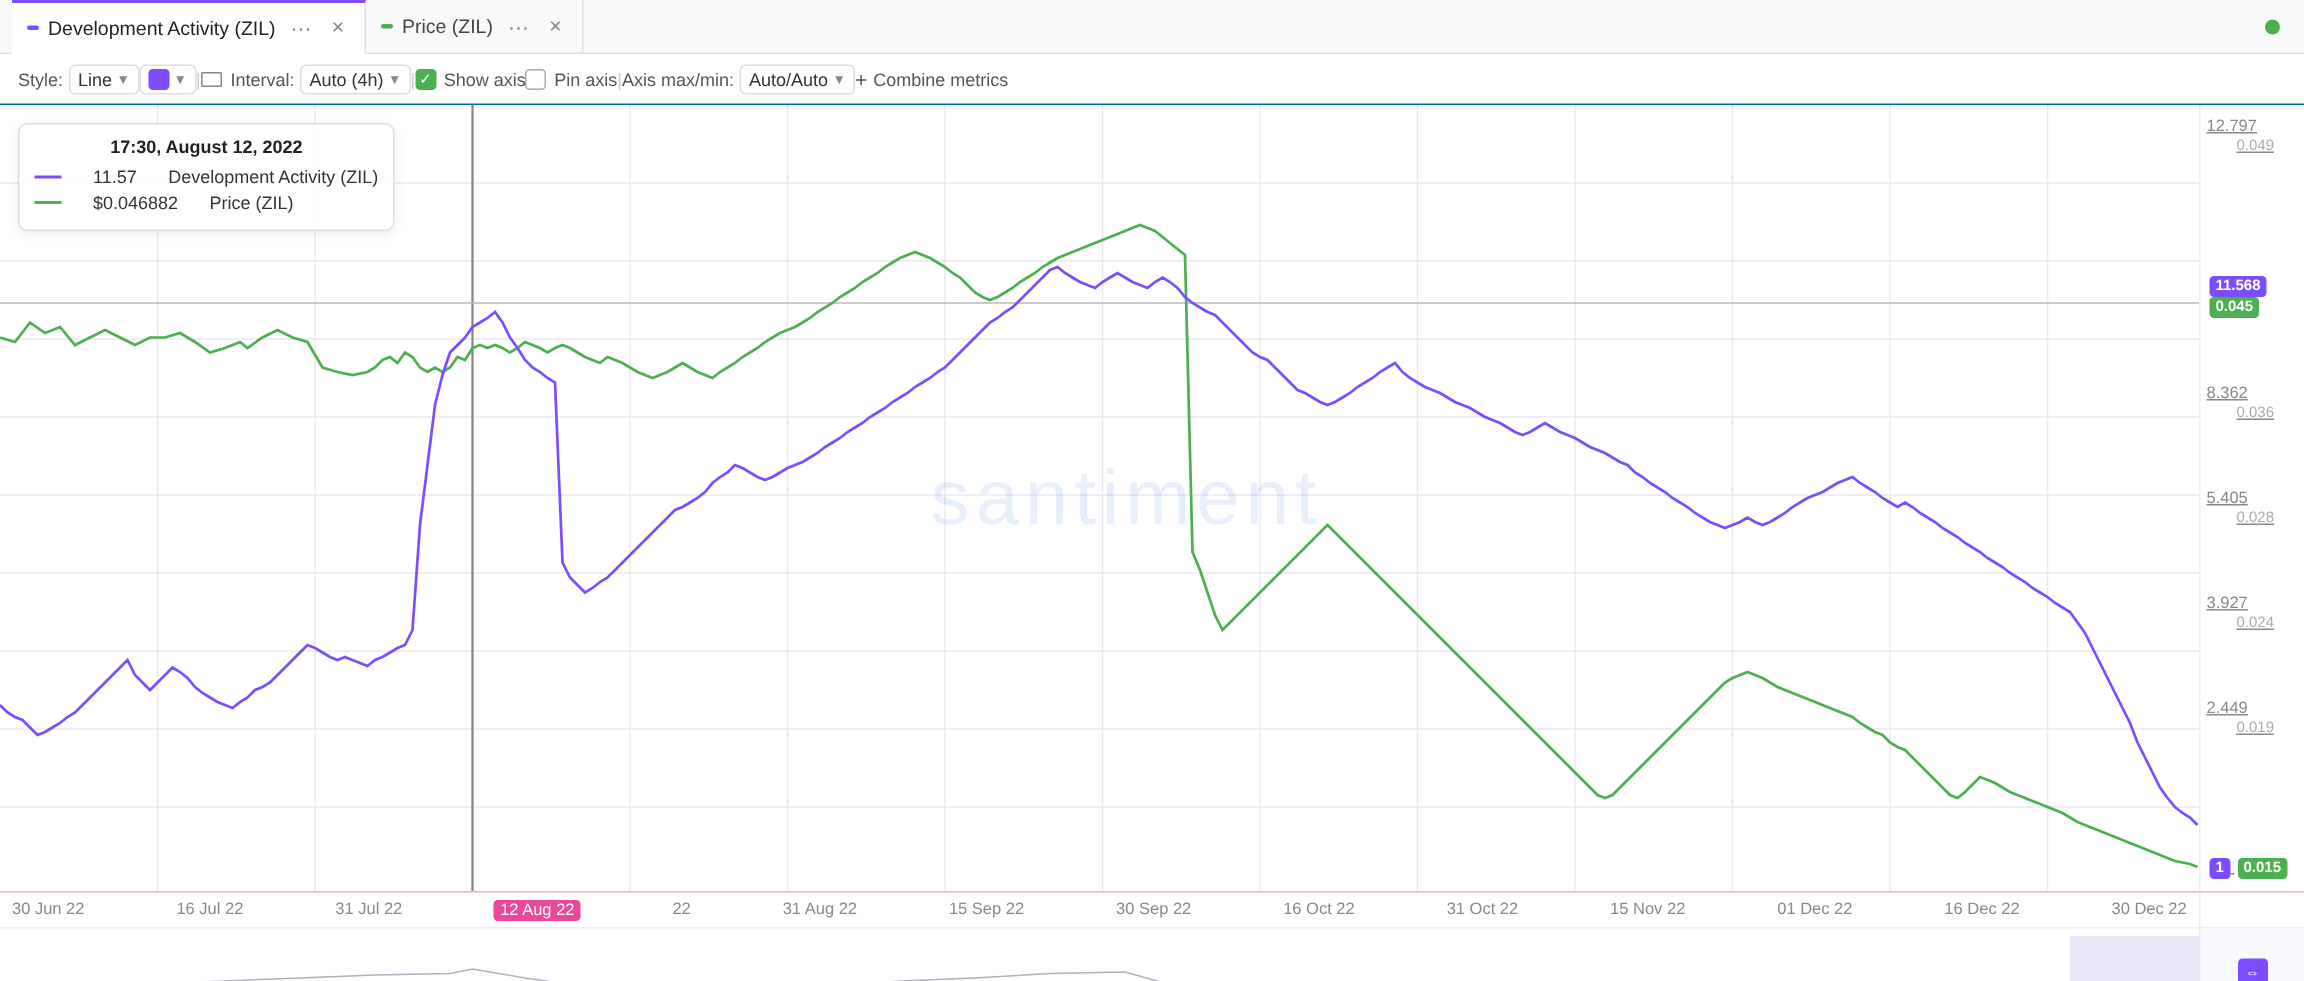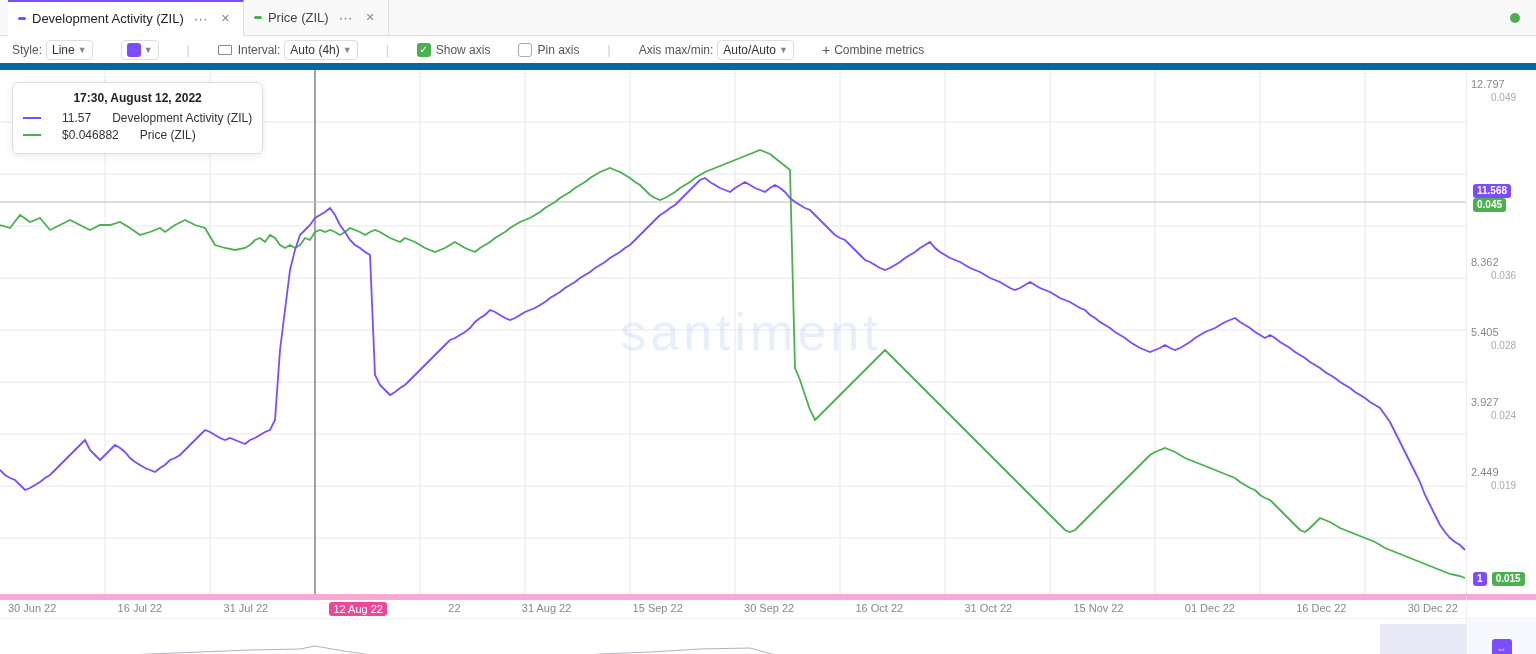--- a/index.html
+++ b/index.html
@@ -72,22 +72,22 @@
       margin-left: auto;
       margin-right: 8px;
     }
 
     
     .toolbar {
       display: flex;
       align-items: center;
       height: 34px;
       padding: 0 12px;
-      gap: 28px;
-      border-bottom: 7px solid #0369a1;
+      gap: 0;
+      border-bottom: 1px solid #0369a1;
       background: #fff;
       flex-wrap: nowrap;
       text-align: center;
     }
     .toolbar-group {
       display: flex;
       align-items: center;
       gap: 4px;
     }
     .toolbar-label { color: #555; font-size: 12px; }
@@ -179,20 +179,21 @@
       padding: 8px 0;
       font-size: 11px;
       color: #888;
       border-left: 1px solid #eee;
       position: relative;
     }
     .y-axis-label {
       text-align: left;
       padding-left: 4px;
       line-height: 1.2;
+      text-decoration: underline;
     }
     .y-axis-badge-purple {
       background: #7c4dff;
       color: #fff;
       padding: 1px 4px;
       border-radius: 3px;
       font-size: 10px;
       font-weight: bold;
       display: inline-block;
       margin-left: 2px;
@@ -267,21 +268,21 @@
     }
 
     
     .x-axis {
       display: flex;
       align-items: center;
       height: 24px;
       padding: 0 0 0 0;
       font-size: 11px;
       color: #888;
-      border-top: 6px solid #f9a8d4;
+      border-top: 1px solid #f9a8d4;
       position: relative;
     }
     .x-axis-labels {
       flex: 1;
       display: flex;
       justify-content: space-between;
       padding: 0 8px;
     }
     .x-axis-label { white-space: nowrap; }
     .x-axis-label.highlighted {

